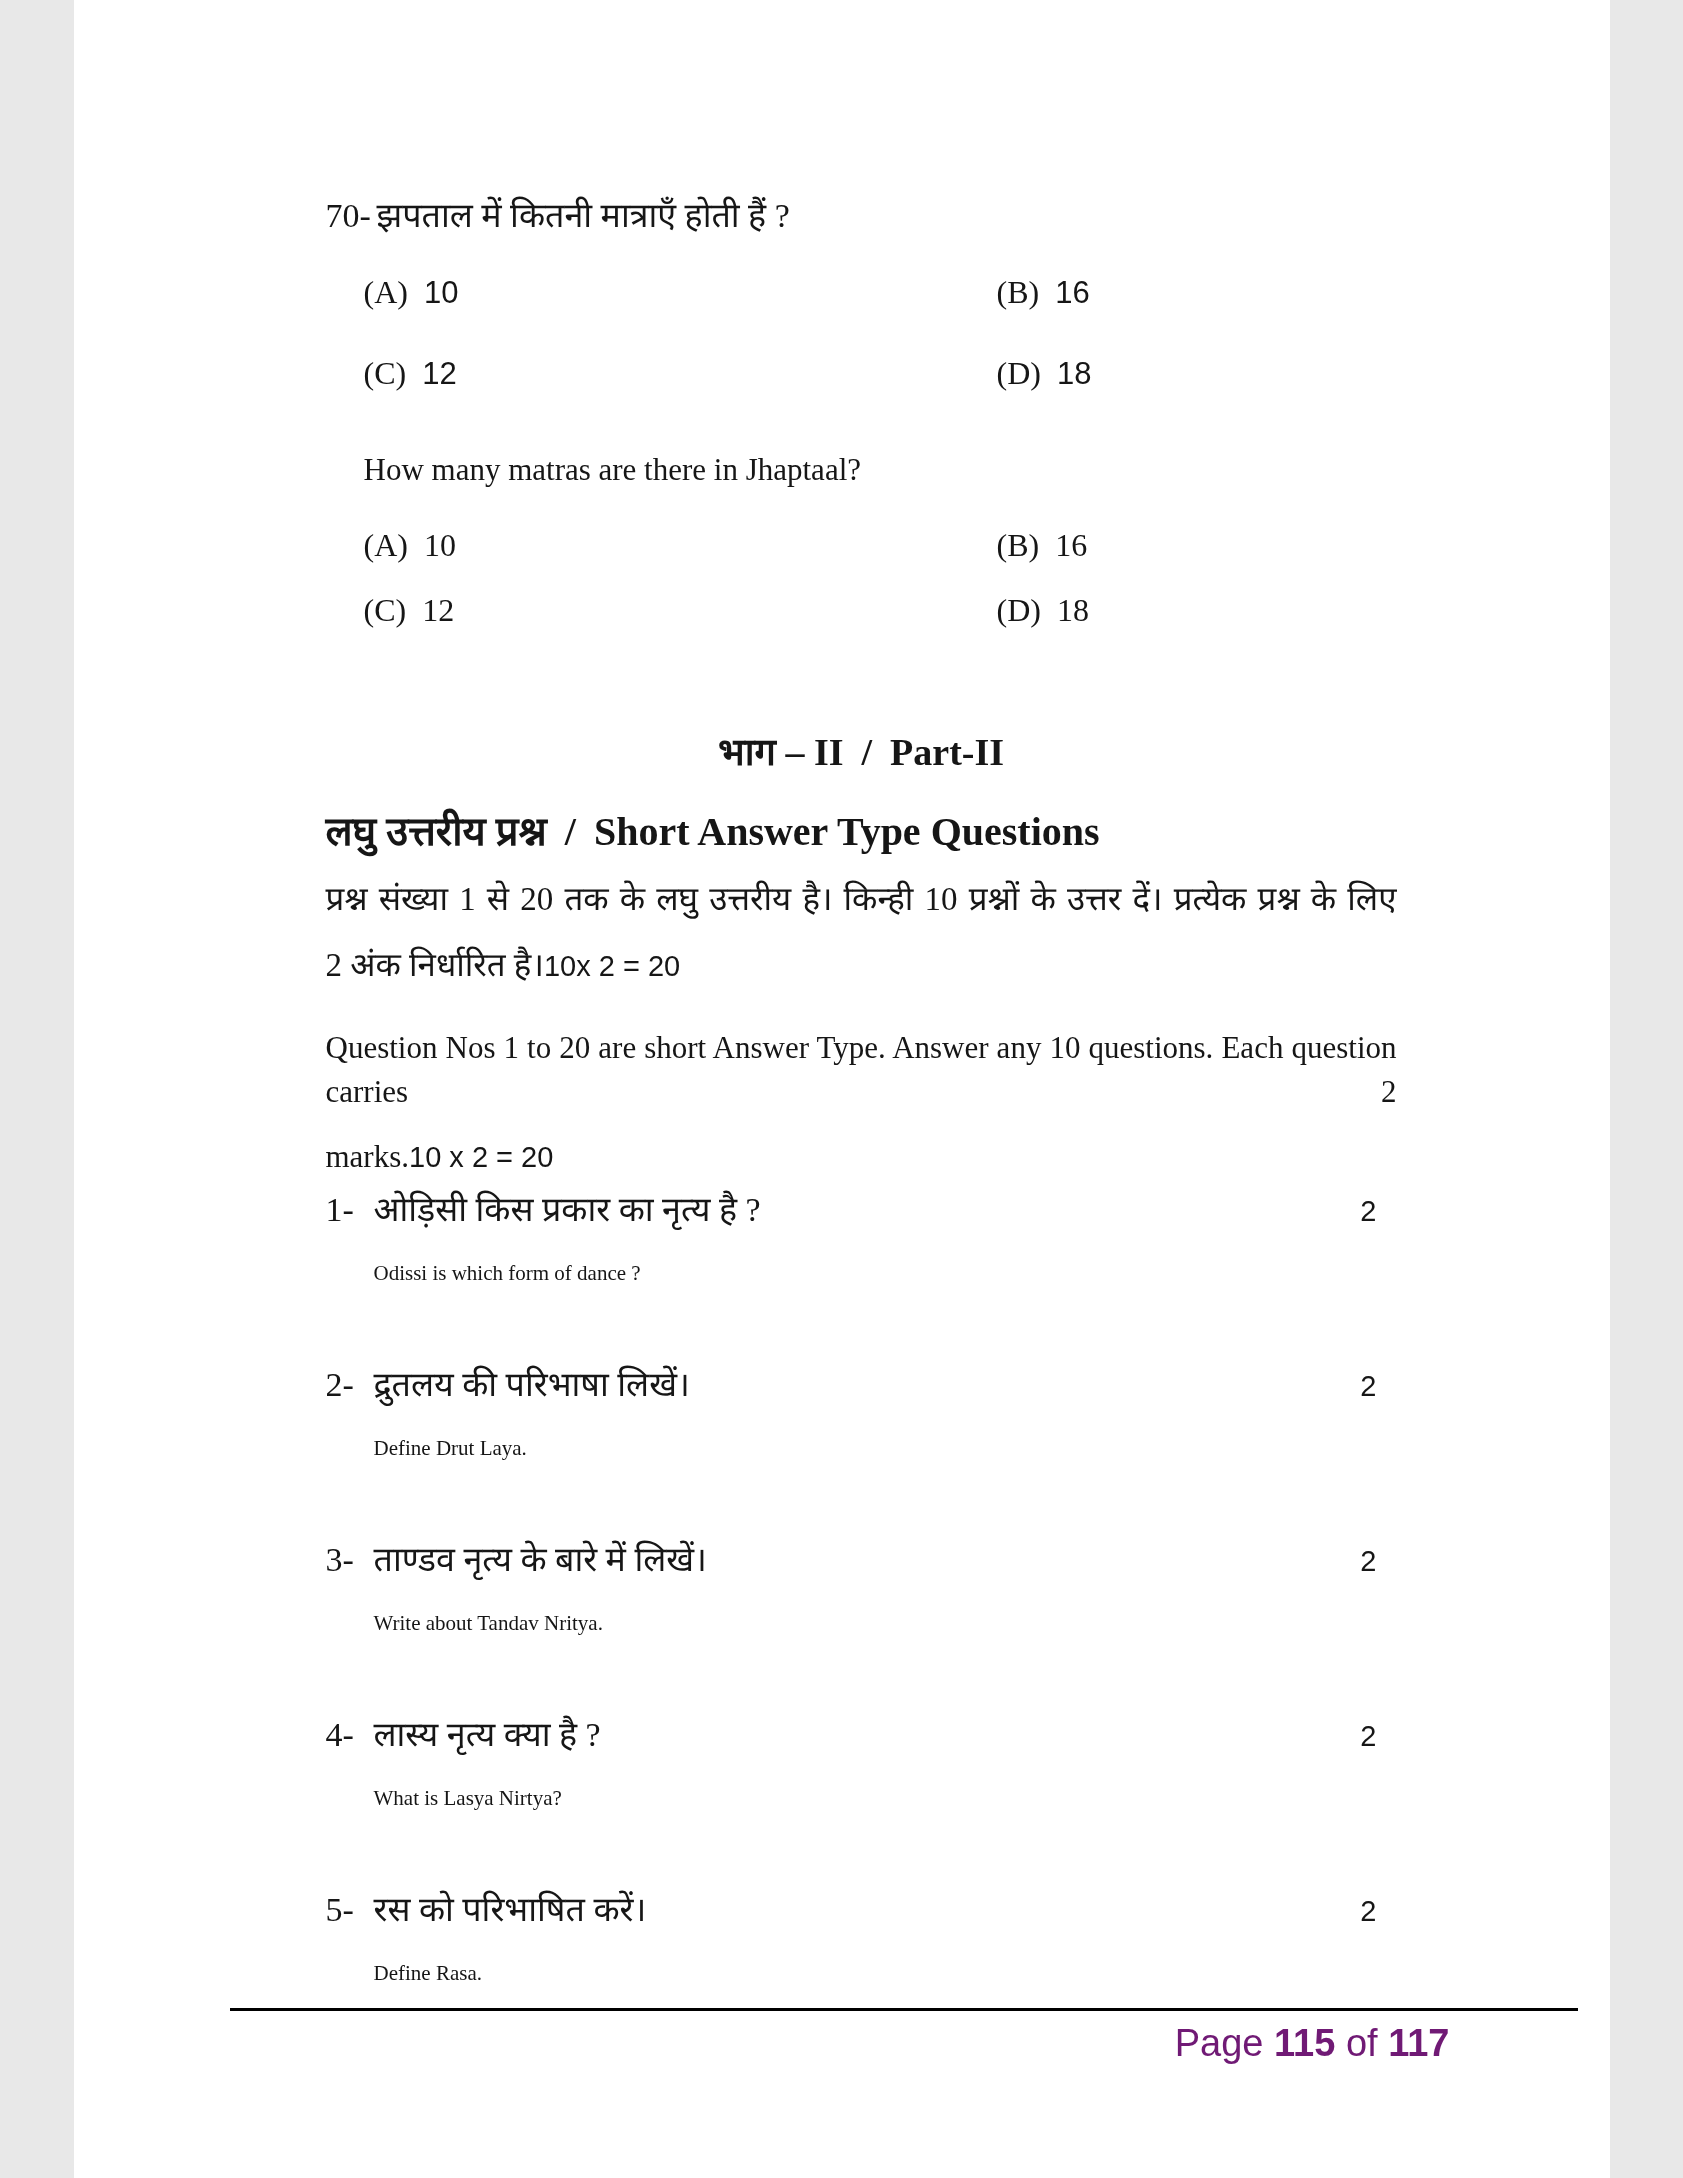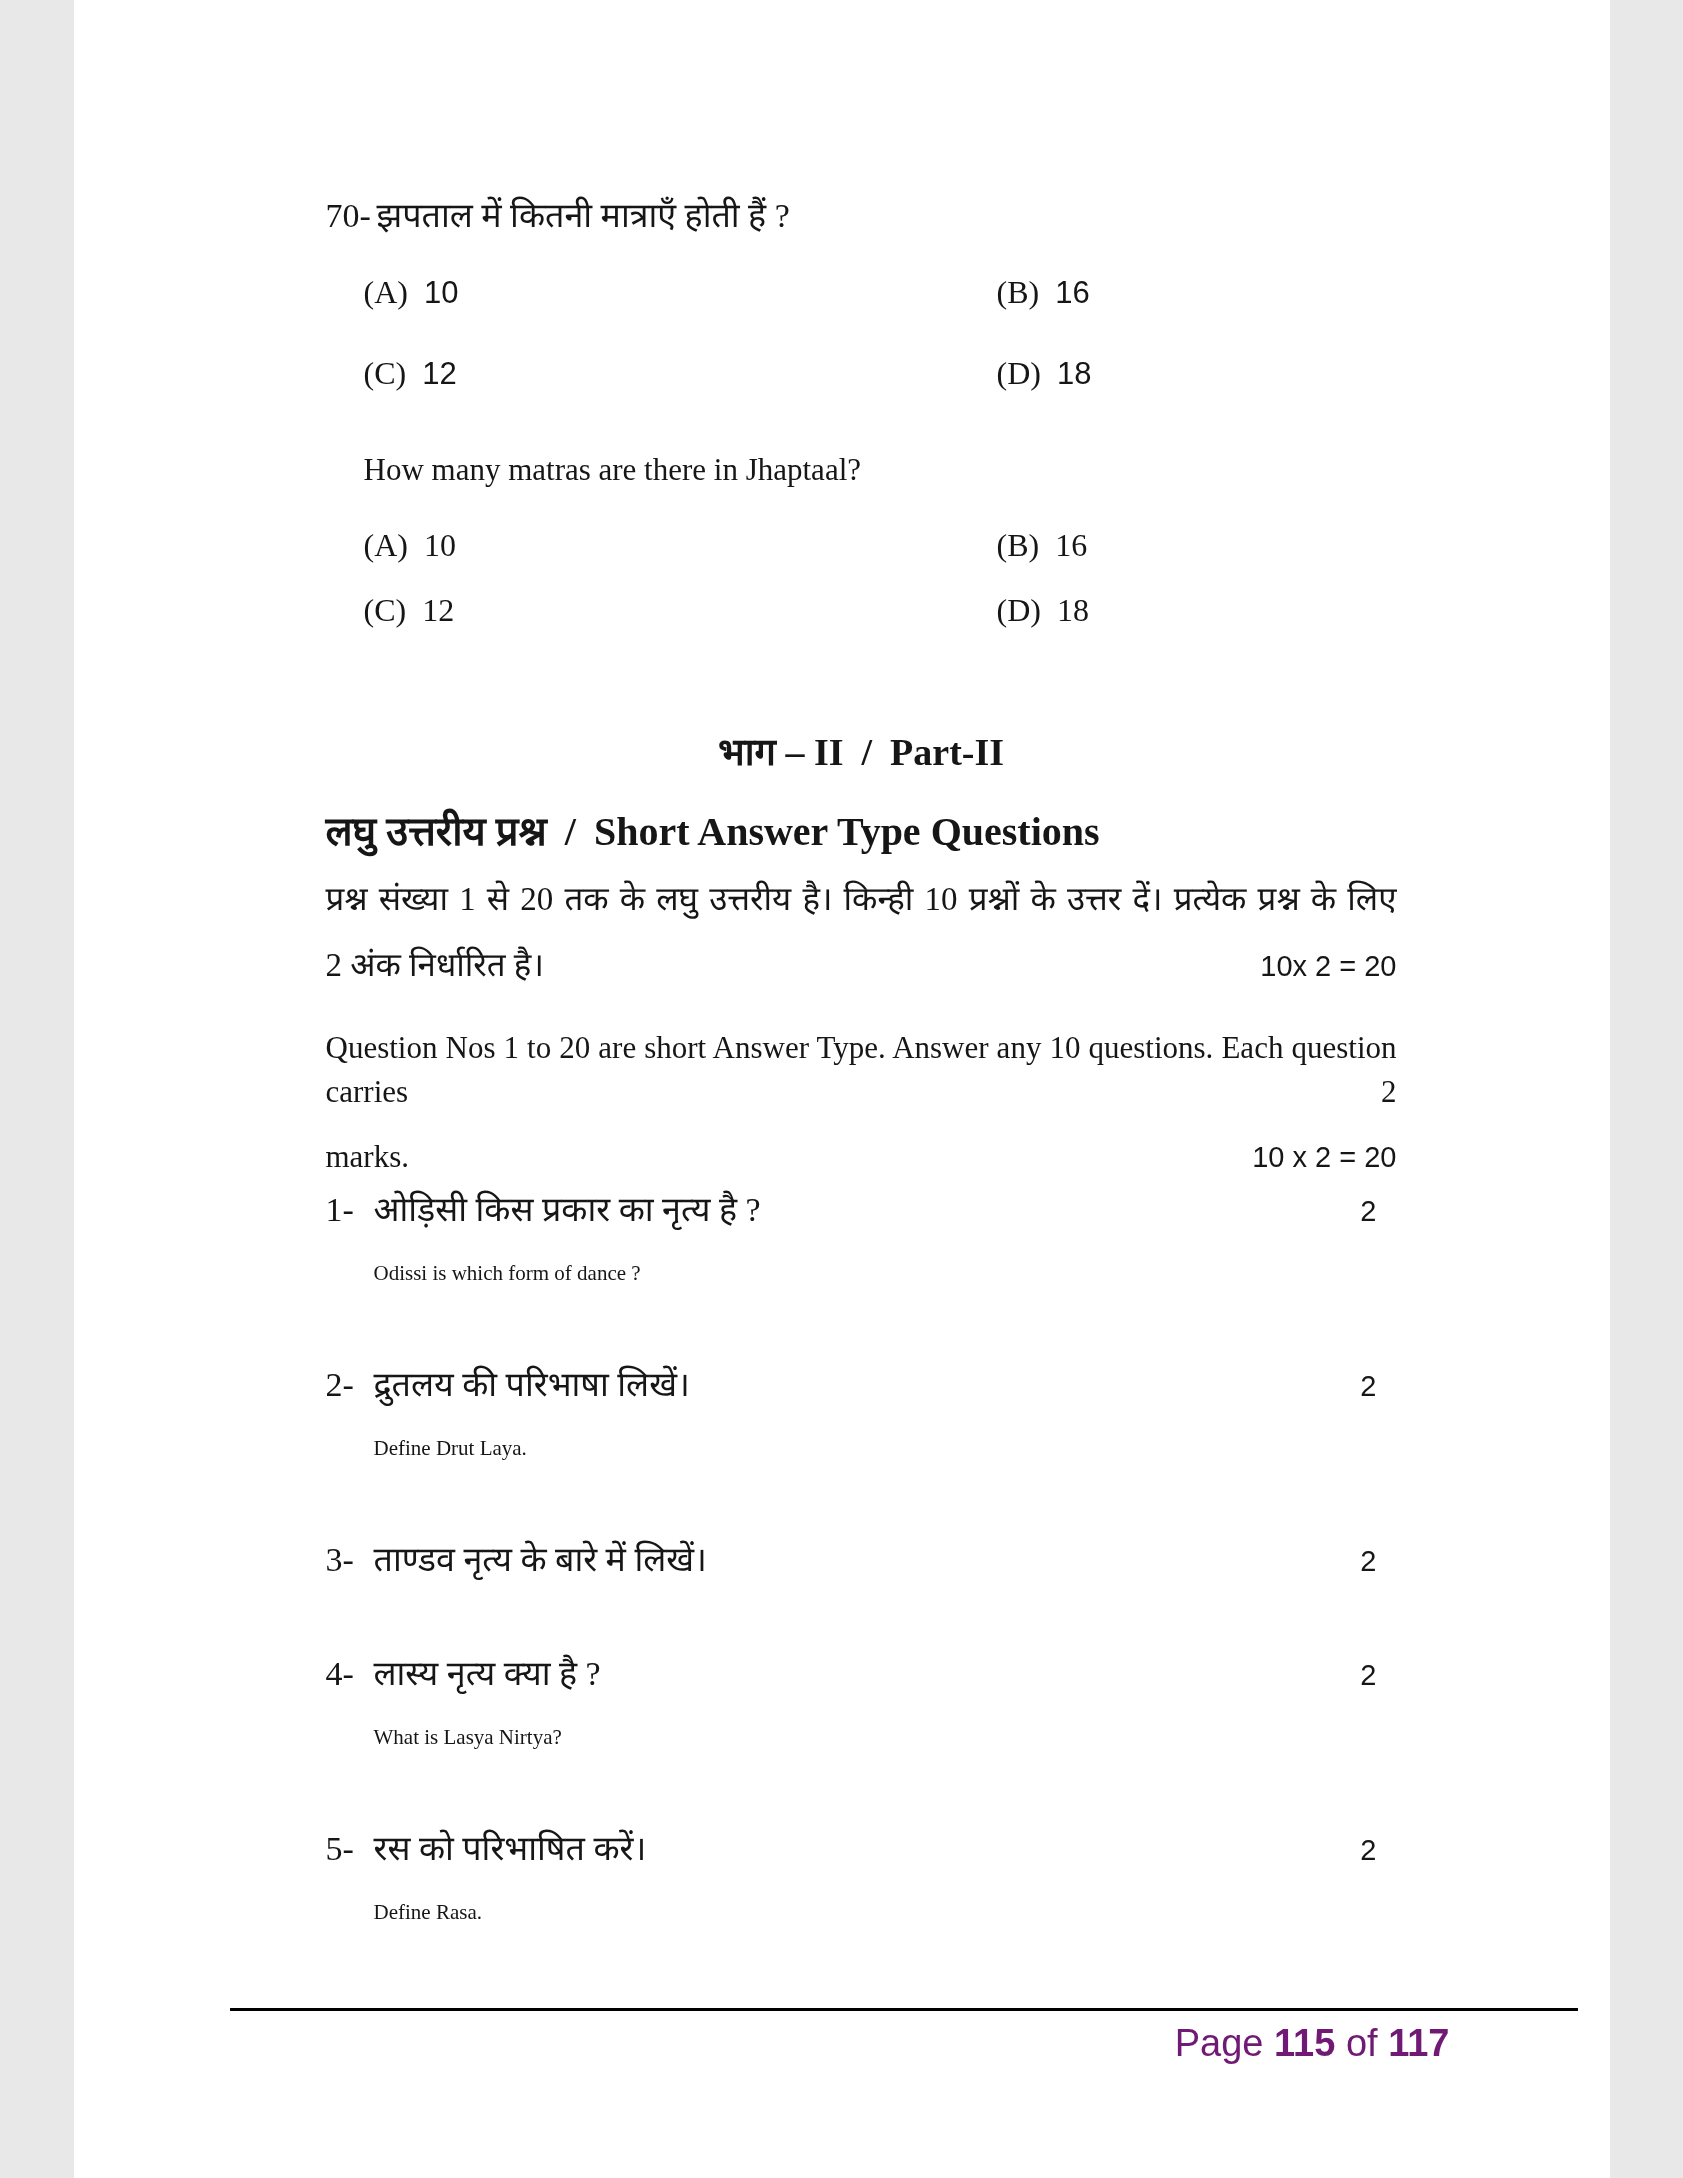--- a/index.html
+++ b/index.html
@@ -68,21 +68,21 @@
   
   .instr-hi-1 {
     margin-top: 18px;
     font-size: 33px;
     line-height: 46px;
     text-align: justify;
     text-align-last: justify;
   }
   .instr-row {
     display: flex;
-    justify-content: space-between;
+    justify-content: flex-start;
     align-items: baseline;
   }
   .instr-hi-2 { margin-top: 20px; font-size: 33px; line-height: 46px; }
   .marks-formula {
     font-family: "Liberation Sans", sans-serif;
     font-size: 29px;
   }
   .instr-en-1 {
     margin-top: 37px;
     font-size: 31px;
@@ -216,20 +216,21 @@
         </div>
         <div class="q-en">Define Drut Laya.</div>
       </div>
 
       <div class="question">
         <div class="q-hi">
           <span class="q-num">3-</span>
           <span class="q-hi-text">ताण्डव नृत्य के बारे में लिखें।</span>
           <span class="q-marks">2</span>
         </div>
+        <div class="q-en">Write about Tandav Nritya.</div>
       </div>
 
       <div class="question">
         <div class="q-hi">
           <span class="q-num">4-</span>
           <span class="q-hi-text">लास्य नृत्य क्या है ?</span>
           <span class="q-marks">2</span>
         </div>
         <div class="q-en">What is Lasya Nirtya?</div>
       </div>

